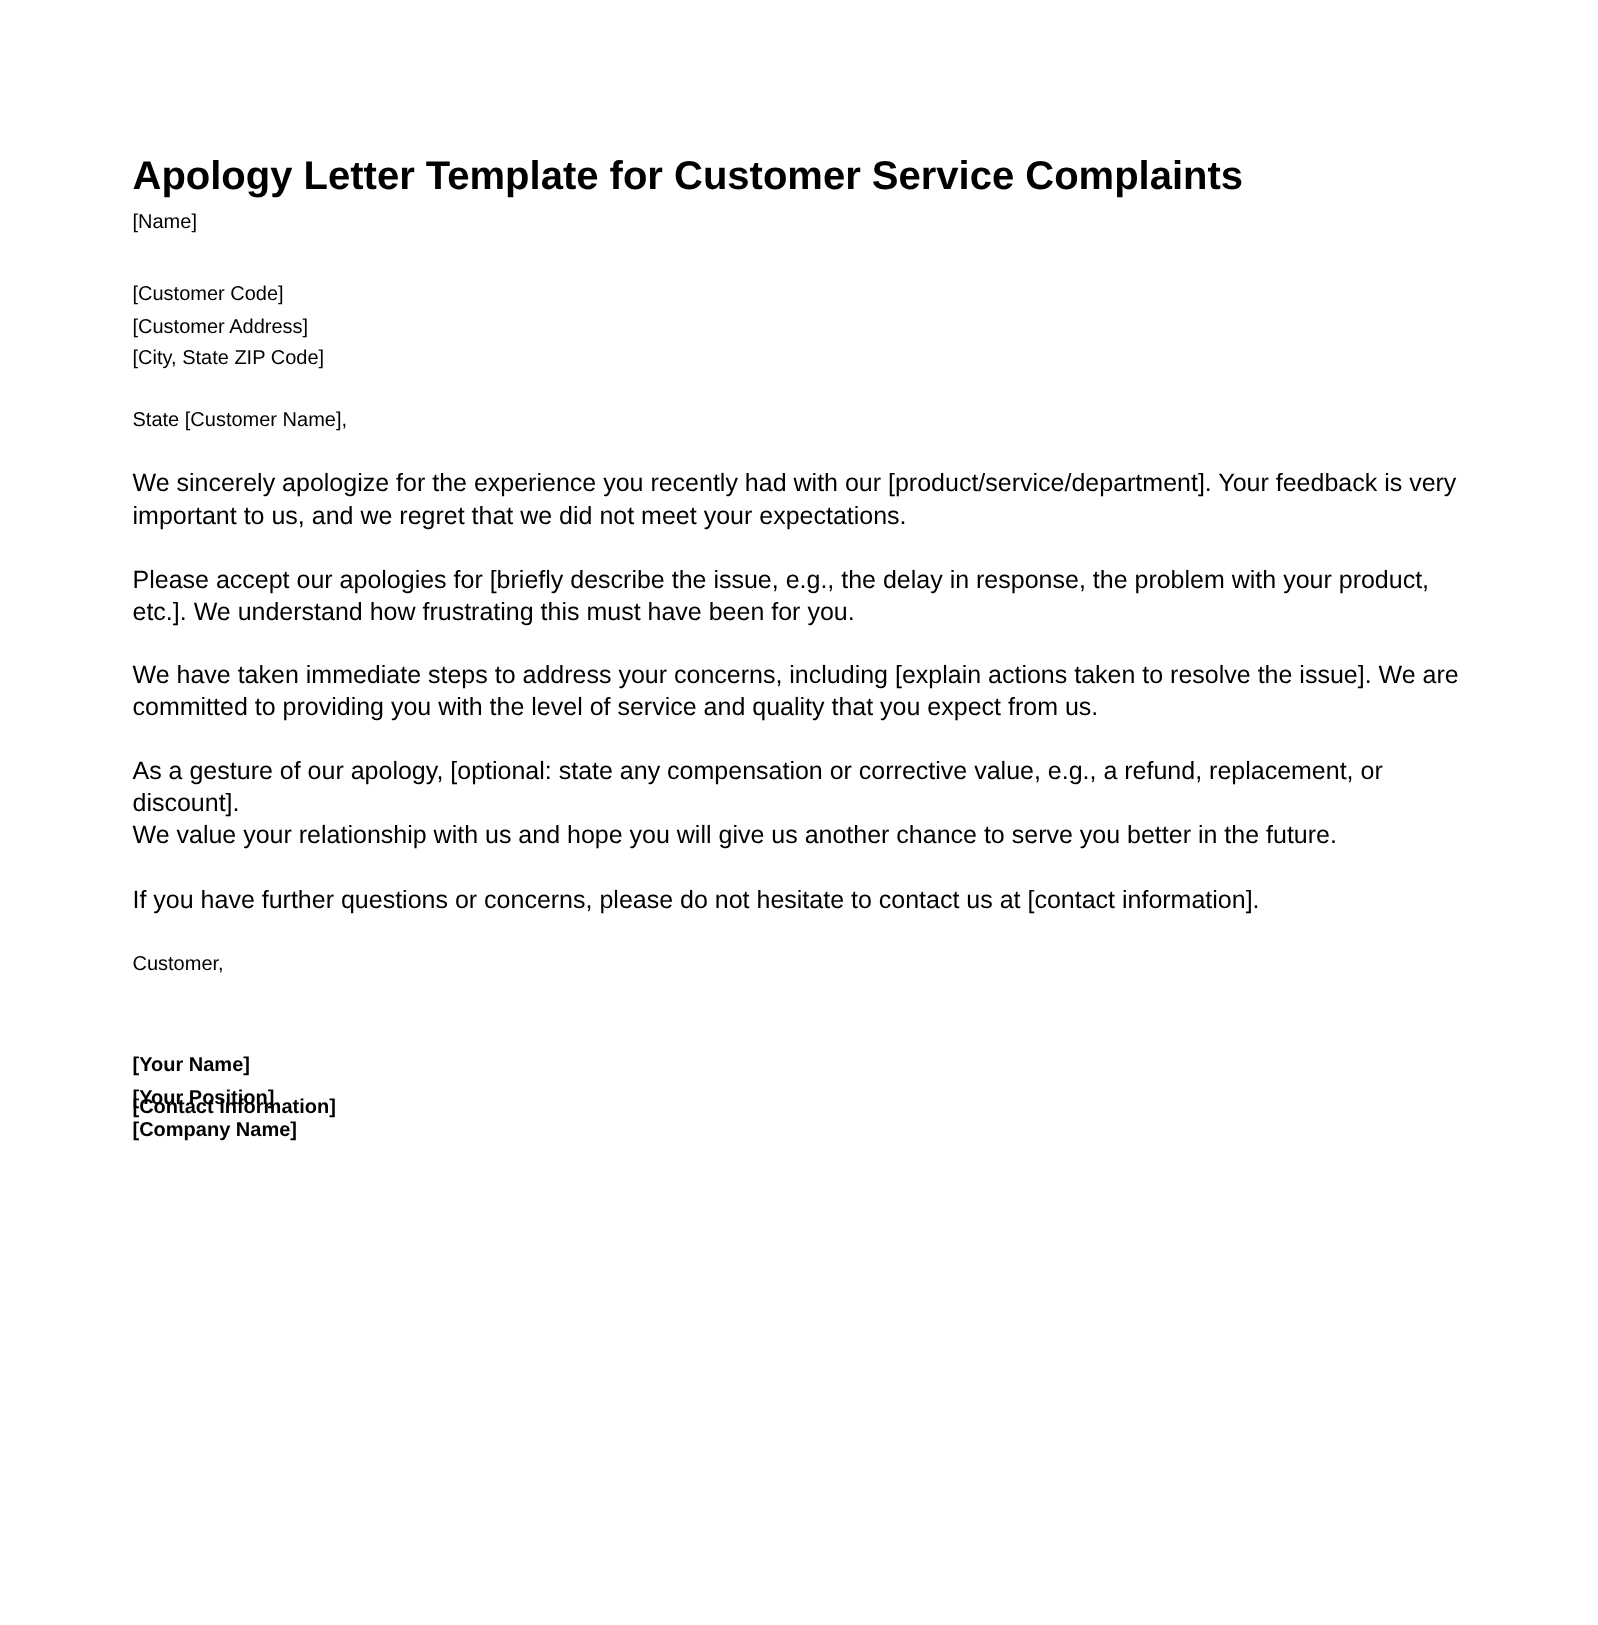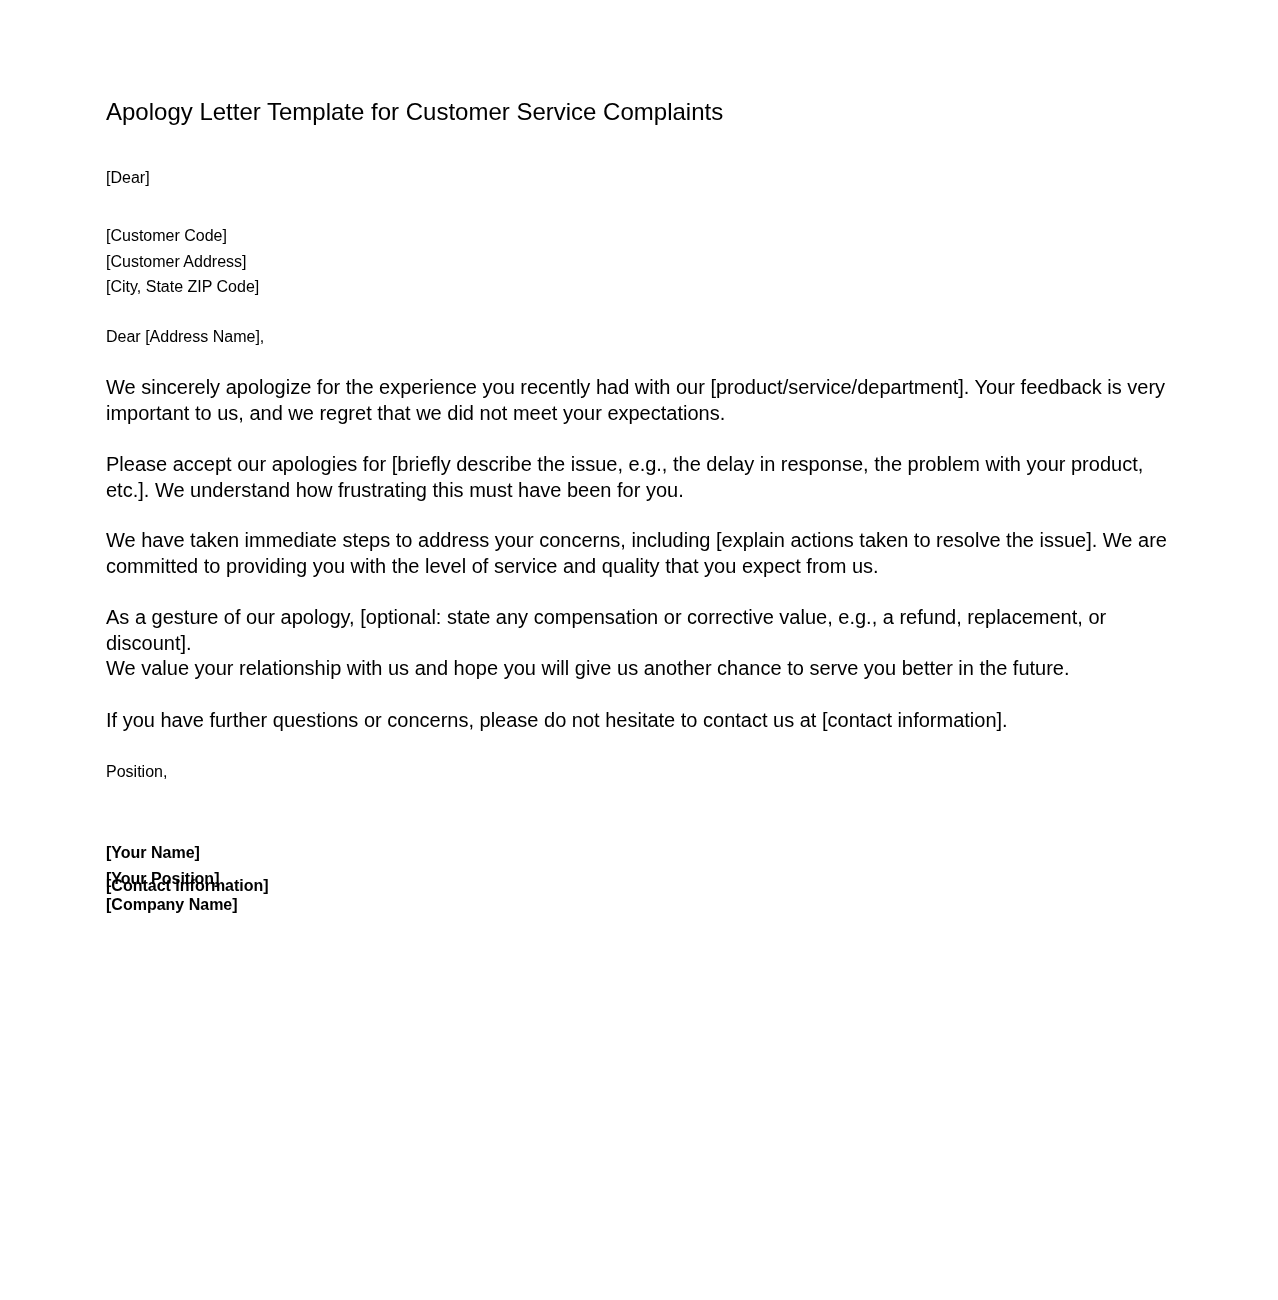--- a/index.html
+++ b/index.html
@@ -3,51 +3,51 @@
   <meta charset="utf-8">
   <style>
     html, body { margin: 0; padding: 0; background: #ffffff; }
     body {
       width: 1278px; height: 1300px; overflow: hidden;
       font-family: "Liberation Sans", sans-serif;
       color: #000000;
     }
     .page { position: absolute; left: 106px; top: 0; width: 1070px; }
     h1 {
-      position: absolute; left: 0; top: 92px; margin: 0;
-      font-size: 24px; font-weight: normal; line-height: 40px; white-space: nowrap;
+      position: absolute; left: 0; top: 120px; margin: 0;
+      font-size: 32px; font-weight: bold; line-height: 40px; white-space: nowrap;
     }
     .line { position: absolute; left: 0; font-size: 16px; line-height: 25.6px; white-space: nowrap; }
     .para { position: absolute; left: 0; width: 1070px; font-size: 20px; line-height: 25.6px; margin: 0; }
     .bold { font-weight: bold; }
   </style>
 </head>
 <body>
 
 <div class="page">
   <h1>Apology Letter Template for Customer Service Complaints</h1>
 
-  <div class="line" style="top:165px">[Dear]</div>
+  <div class="line" style="top:165px">[Name]</div>
 
   <div>
     <div class="line" style="top:223px">[Customer Code]</div>
     <div class="line" style="top:249px">[Customer Address]</div>
     <div class="line" style="top:274px">[City, State ZIP Code]</div>
   </div>
 
-  <div class="line" style="top:324px">Dear [Address Name],</div>
+  <div class="line" style="top:324px">State [Customer Name],</div>
 
   <p class="para" style="top:375px">We sincerely apologize for the experience you recently had with our [product/service/department]. Your feedback is very important to us, and we regret that we did not meet your expectations.</p>
   <p class="para" style="top:452px">Please accept our apologies for [briefly describe the issue, e.g., the delay in response, the problem with your product, etc.]. We understand how frustrating this must have been for you.</p>
   <p class="para" style="top:528px">We have taken immediate steps to address your concerns, including [explain actions taken to resolve the issue]. We are committed to providing you with the level of service and quality that you expect from us.</p>
   <p class="para" style="top:605px">As a gesture of our apology, [optional: state any compensation or corrective value, e.g., a refund, replacement, or discount].</p>
   <p class="para" style="top:656px">We value your relationship with us and hope you will give us another chance to serve you better in the future.</p>
   <p class="para" style="top:708px">If you have further questions or concerns, please do not hesitate to contact us at [contact information].</p>
 
-  <div class="line" style="top:759px">Position,</div>
+  <div class="line" style="top:759px">Customer,</div>
 
   <div>
     <div class="line bold" style="top:840px">[Your Name]</div>
     <div class="line bold" style="top:866px">[Your Position]</div>
     <div class="line bold" style="top:892px">[Company Name]</div>
     <div class="line bold" style="top:873px">[Contact Information]</div>
   </div>
 </div>
 
 </body></html>

